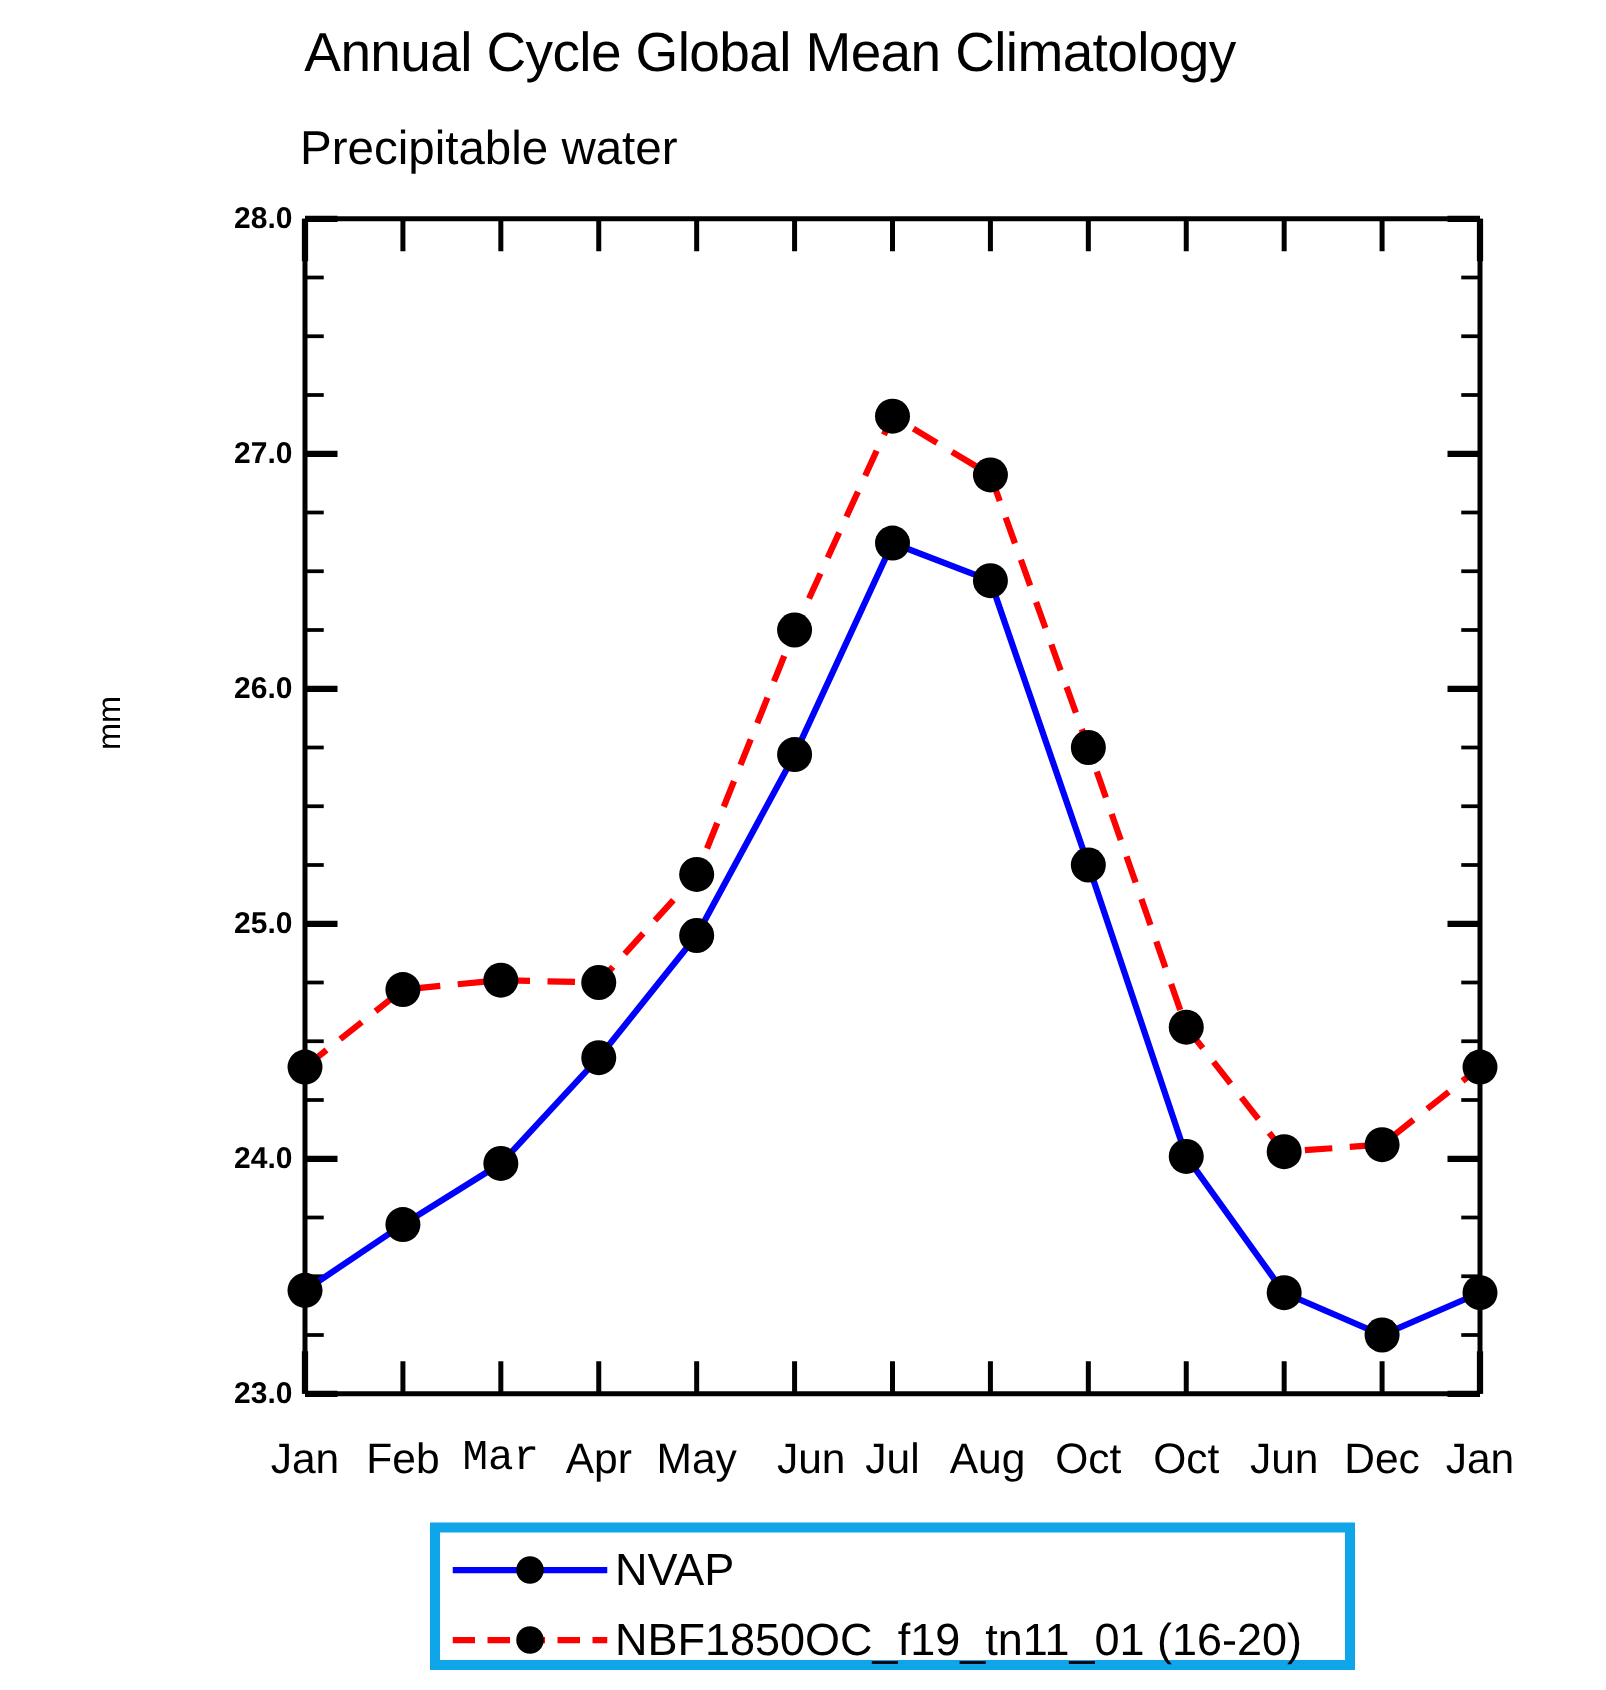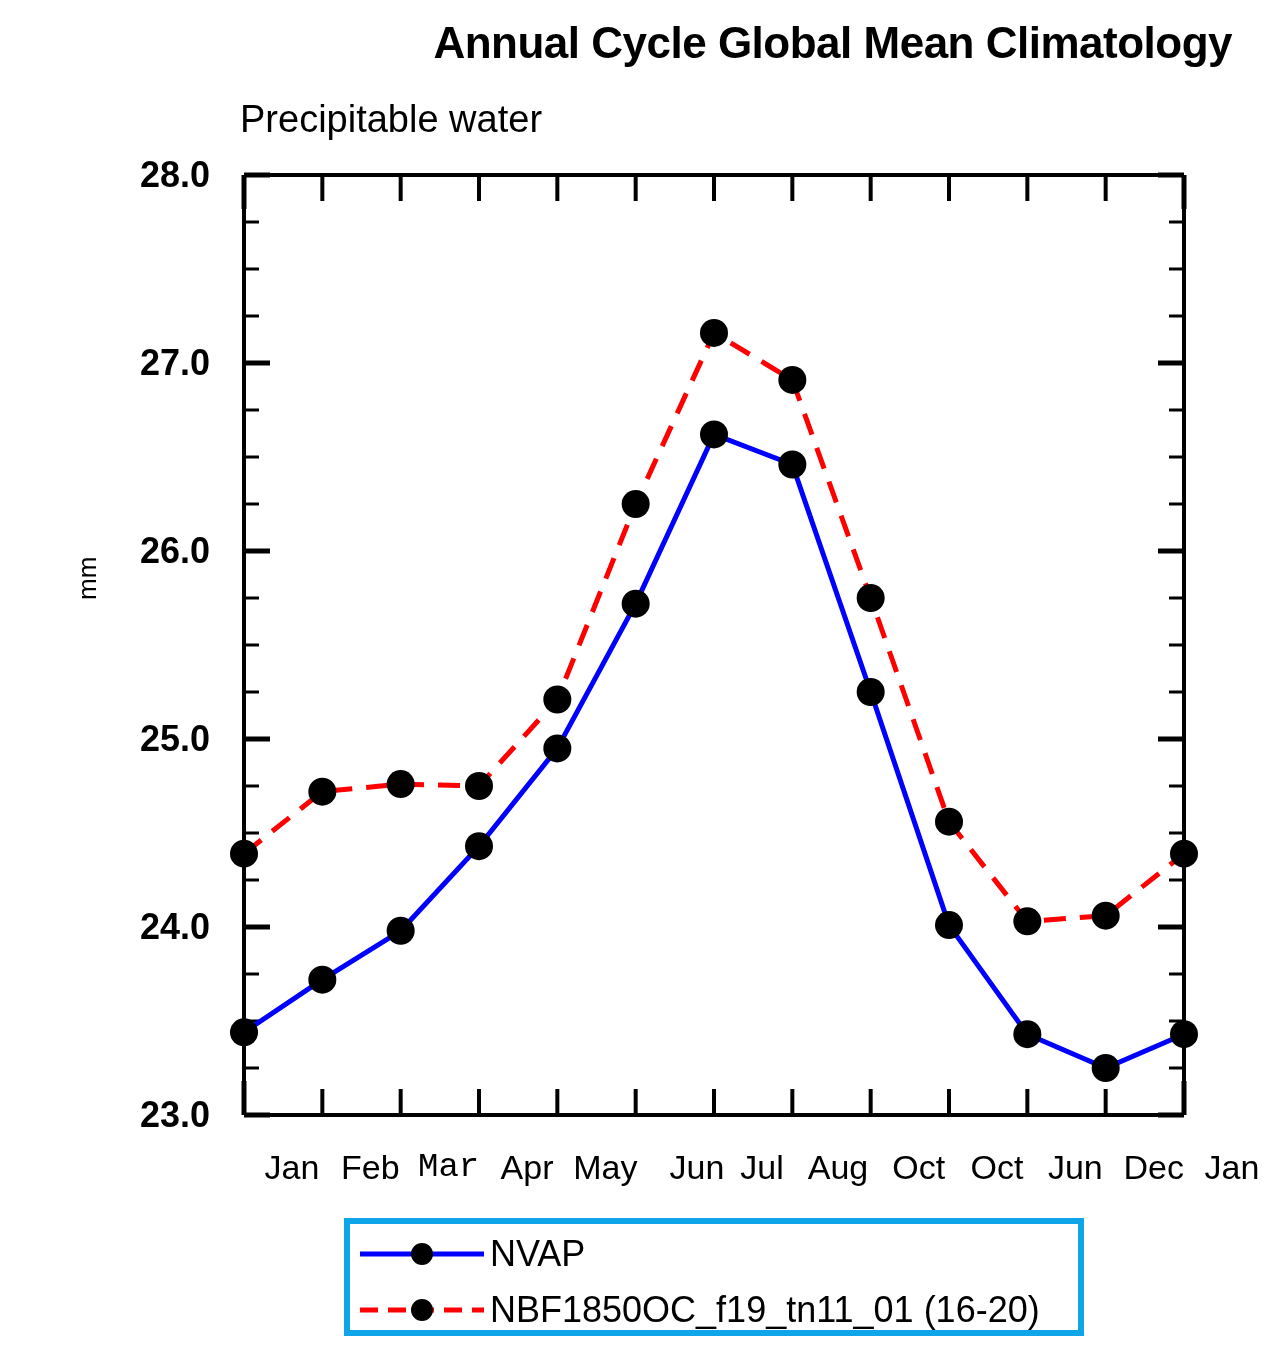--- a/index.html
+++ b/index.html
@@ -19,23 +19,23 @@
     position: absolute;
     left: 0; top: 0;
     width: 1285px;
     height: 1352px;
   }
   .chart-title {
     position: absolute;
     left: 0;
     top: 18px;
     width: 1232px;
-    text-align: right;
+    text-align: center;
     font-size: 44px;
-    font-weight: bold;
+    font-weight: normal;
     letter-spacing: -0.5px;
     white-space: nowrap;
   }
   .chart-subtitle {
     position: absolute;
     left: 240px;
     top: 98px;
     font-size: 38px;
     font-weight: normal;
     white-space: nowrap;
@@ -44,48 +44,47 @@
     position: absolute;
     left: 72px;
     top: 600px;
     font-size: 26px;
     transform: rotate(-90deg);
     transform-origin: left top;
     white-space: nowrap;
   }
   .ytick-label {
     position: absolute;
-    right: 1075px;
+    right: 1051px;
     width: 150px;
     text-align: right;
-    font-size: 36px;
+    font-size: 24px;
     font-weight: bold;
     transform: translateY(-50%);
     white-space: nowrap;
   }
   .xtick-label {
     position: absolute;
     font-size: 34px;
     text-align: right;
     transform: translateX(-50%);
     white-space: nowrap;
     top: 1148px;
-    margin-left: 48px;
   }
   #plot-svg {
     position: absolute;
     left: 0; top: 0;
   }
   .legend-box {
     position: absolute;
     left: 344px;
     top: 1218px;
     width: 740px;
     height: 118px;
-    border: 6px solid #0ea5e9;
+    border: 8px solid #0ea5e9;
     background: #ffffff;
     box-sizing: border-box;
   }
   .legend-row {
     position: absolute;
     left: 0;
     width: 100%;
     height: 56px;
   }
   .legend-row.r0 { top: 2px; }

